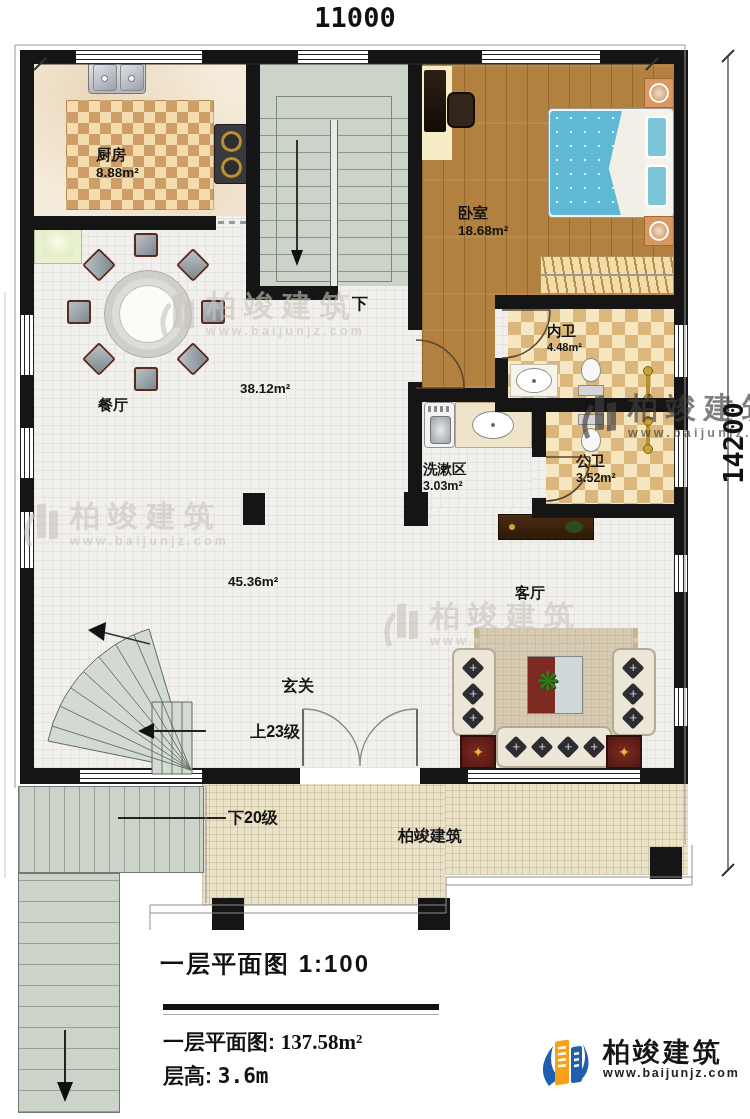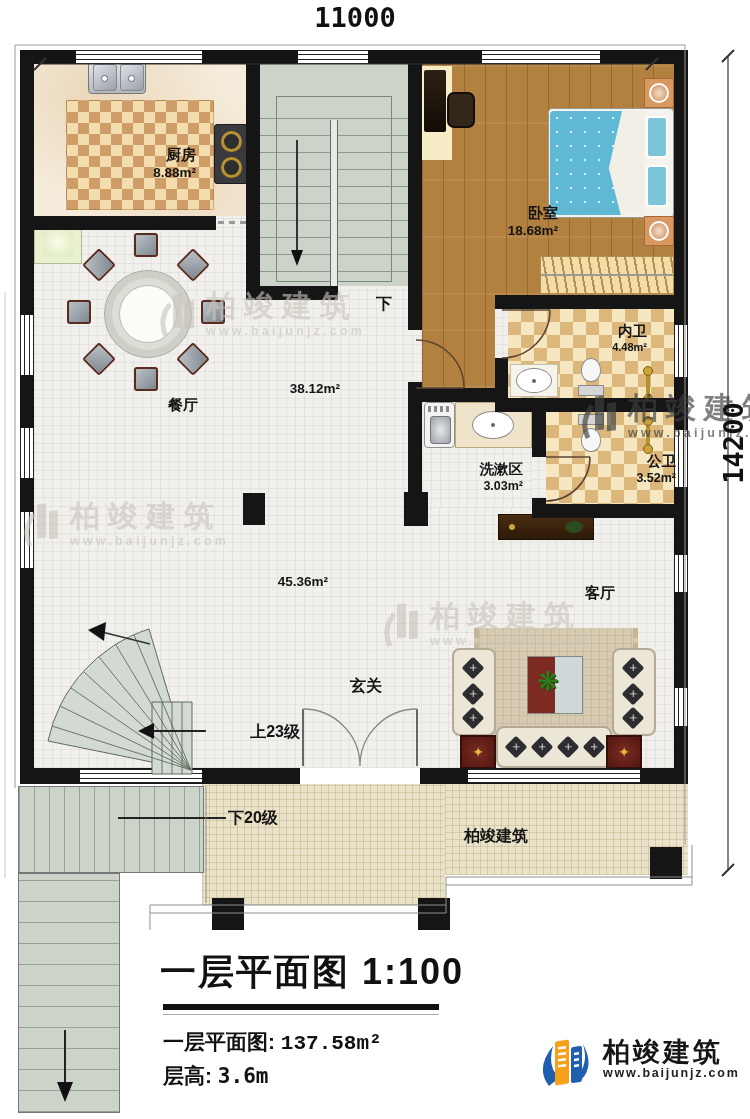--- a/index.html
+++ b/index.html
@@ -28,21 +28,21 @@
   .checker{background-color:#f3ddae;background-image:
       linear-gradient(45deg,#cf9d67 25%,transparent 25%,transparent 75%,#cf9d67 75%),
       linear-gradient(45deg,#cf9d67 25%,transparent 25%,transparent 75%,#cf9d67 75%);
       background-size:22px 22px;background-position:0 0,11px 11px}
   .checker2{background-color:#f6e7c0;background-image:
       linear-gradient(45deg,#dcb77c 25%,transparent 25%,transparent 75%,#dcb77c 75%),
       linear-gradient(45deg,#dcb77c 25%,transparent 25%,transparent 75%,#dcb77c 75%);
       background-size:26px 26px;background-position:0 0,13px 13px}
   
   .fur{position:absolute;z-index:2}
-  .lbl{position:absolute;z-index:7;font-weight:700;font-size:15px;text-align:right;white-space:nowrap;color:#141414}
+  .lbl{position:absolute;z-index:7;font-weight:700;font-size:15px;text-align:left;white-space:nowrap;color:#141414}
   .area{font-size:13.5px}
   .chair{position:absolute;width:24px;height:24px;background:linear-gradient(135deg,#b9c1c6,#7e888f);
          border:2px solid #5a2a1e;border-radius:3px;box-sizing:border-box}
   .cush{position:absolute;width:16px;height:16px;background:#2c2c31;border-radius:2px;
         transform:rotate(45deg);color:#ddd;font-size:9px;line-height:16px;text-align:center;font-weight:700}
   .sofa{position:absolute;background:#ece6d6;border:2px solid #b4aa96;border-radius:8px;box-sizing:border-box}
   .sidetbl{position:absolute;width:36px;height:34px;background:radial-gradient(#7c2a22,#501710);
            border:2px solid #330e0a;box-sizing:border-box;color:#e2b93c;font-size:14px;line-height:30px;text-align:center}
   .toilet-bowl{position:absolute;width:20px;height:24px;background:#f7f7f7;border:1.5px solid #8a8a8a;border-radius:50% 50% 46% 46%;box-sizing:border-box}
   .toilet-tank{position:absolute;width:26px;height:11px;background:#d5d5d5;border:1.5px solid #8a8a8a;box-sizing:border-box}
@@ -53,21 +53,21 @@
   .rail:before{top:-8px}.rail:after{bottom:-8px}
   
   .wm{position:absolute;display:flex;gap:8px;align-items:center;z-index:6;pointer-events:none;color:#c9c5bc;opacity:.62}
   .wm.dark{color:#3f3f3f;opacity:.66}
   .wm-t{font-size:30px;font-weight:800;letter-spacing:8px;line-height:1;white-space:nowrap}
   .wm-u{font-size:12.5px;font-weight:700;letter-spacing:3.2px;margin-top:3px;white-space:nowrap}
   .logo{position:absolute;left:537px;top:1026px;display:flex;align-items:center;gap:8px;z-index:8}
   .logo-t{font-size:27px;font-weight:900;letter-spacing:3px;color:#161616;line-height:1.05;white-space:nowrap}
   .logo-u{font-size:12.5px;font-weight:800;letter-spacing:1.8px;color:#222;white-space:nowrap}
   
-  .tb-title{position:absolute;left:160px;top:948px;font-size:36px;font-weight:700;letter-spacing:2px;z-index:8;white-space:nowrap}
+  .tb-title{position:absolute;left:160px;top:948px;font-size:24px;font-weight:700;letter-spacing:2px;z-index:8;white-space:nowrap}
   .tb-rule1{position:absolute;left:163px;top:1004px;width:276px;height:6px;background:#111;z-index:8}
   .tb-rule2{position:absolute;left:163px;top:1014px;width:276px;height:1px;background:#aaa;z-index:8}
   .tb-line{position:absolute;left:163px;font-size:21px;font-weight:700;z-index:8;white-space:nowrap}
   .dim{position:absolute;font-family:"DejaVu Sans Mono","Liberation Mono",monospace;font-weight:700;color:#111;z-index:8}
   svg.overlay{position:absolute;left:0;top:0;z-index:5;pointer-events:none}
 </style>
 </head>
 <body>
 
 <div class="dim" style="left:295px;top:2px;width:120px;text-align:center;font-size:27px">11000</div>
@@ -347,21 +347,21 @@
       <div class="wm-u">www.baijunjz.com</div>
     </div>
 </div>
 
 <div class="tb-title">
   <span>一层平面图</span>&nbsp;<span>1:100</span>
 </div>
 <div class="tb-rule1"></div>
 <div class="tb-rule2"></div>
 <div class="tb-line" style="top:1028px">
-  <span>一层平面图:</span> <span style="font-family:Liberation Mono, monospace">137.58m²</span>
+  <span>一层平面图:</span> <span style="font-family:Liberation Serif, serif">137.58m²</span>
 </div>
 <div class="tb-line" style="top:1062px">
   <span>层高:</span> <span style="font-family:'DejaVu Sans Mono',monospace">3.6m</span>
 </div>
 
 <div class="logo">
   <svg width="58" height="66" viewBox="0 0 58 66">
     <path d="M12 60 Q-2 42 16 20 Q10 40 22 52 Z" fill="#1f5fae"></path>
     <path d="M44 54 Q58 40 46 18 Q52 38 40 50 Z" fill="#1f5fae"></path>
     <g transform="skewY(-8) translate(0,8)">

